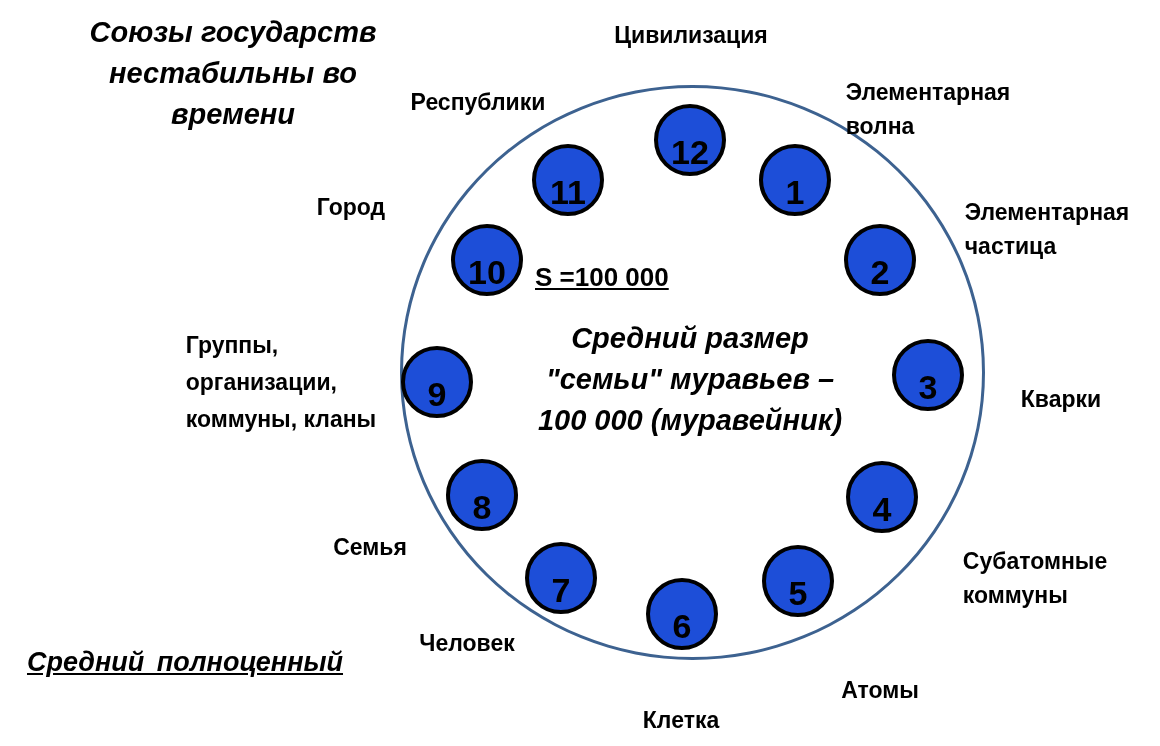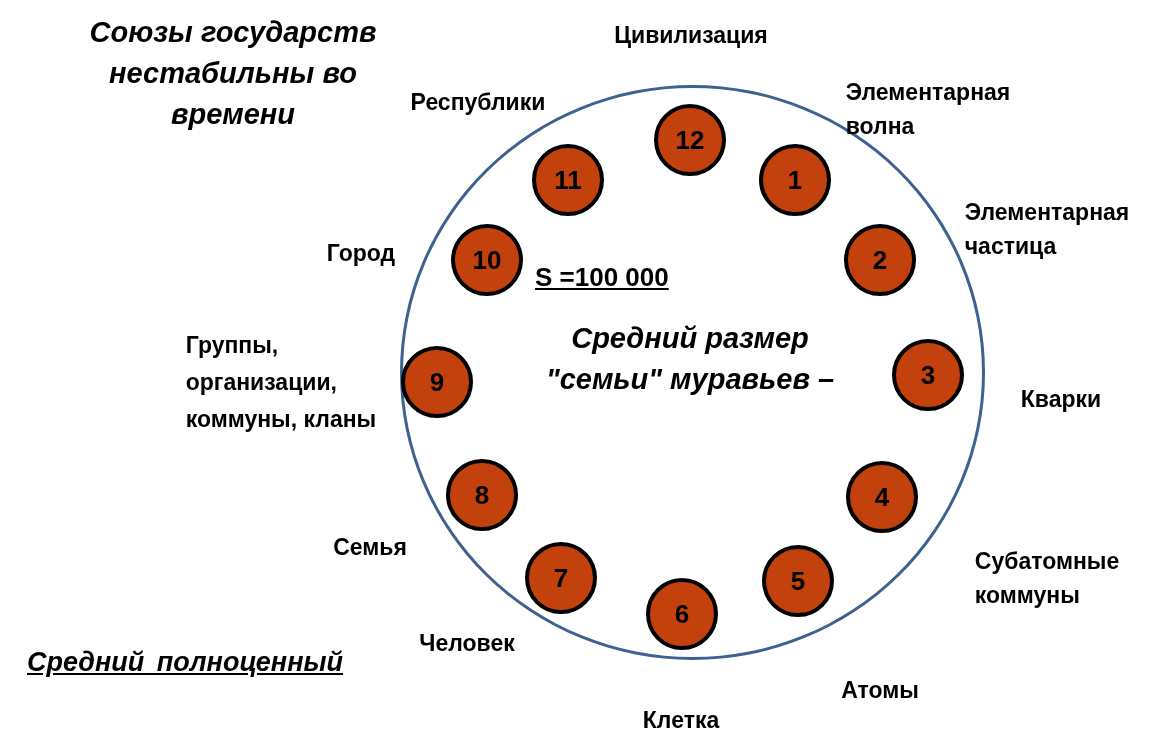--- a/index.html
+++ b/index.html
@@ -6,23 +6,23 @@
   .stage {
     position:relative; width:1160px; height:746px; background:#ffffff;
     font-family:"Liberation Sans", sans-serif; color:#000; overflow:hidden;
   }
   .ring {
     position:absolute; left:400px; top:85px; width:585px; height:575px;
     border:3px solid #3d6290; border-radius:50%; box-sizing:border-box;
   }
   .node-circle {
     position:absolute; width:72px; height:72px; box-sizing:border-box;
-    border:4px solid #000; border-radius:50%; background:#c2410c;
-    display:flex; align-items:center; justify-content:center;
-    font-weight:bold; font-size:26px;
+    border:4px solid #000; border-radius:50%; background:#1d4ed8;
+    display:flex; align-items:flex-end; justify-content:center;
+    font-weight:bold; font-size:34px;
   }
   .node-label {
     position:absolute; transform:translateX(-50%);
     font-weight:bold; font-size:23px; line-height:34px;
     white-space:nowrap;
   }
   .s-label {
     position:absolute; left:535px; top:262px;
     font-size:26px; font-weight:bold; text-decoration:underline;
   }
@@ -50,20 +50,21 @@
     <div>времени</div>
   </div>
 
   <div class="ring"></div>
 
   <div class="s-label">S =100 000</div>
 
   <div class="center-caption">
     <div>Средний размер</div>
     <div>"семьи" муравьев –</div>
+    <div>100 000 (муравейник)</div>
   </div>
 
   <div id="nodes-layer">
       <div class="node-circle" style="left: 759px; top: 144px;">
         <span>1</span>
       </div>
       <div class="node-label" style="left: 928px; top: 75px;">
         <div>Элементарная</div>
         <div>волна</div>
       </div>
@@ -76,21 +77,21 @@
       </div>
       <div class="node-circle" style="left: 892px; top: 339px;">
         <span>3</span>
       </div>
       <div class="node-label" style="left: 1061px; top: 382px;">
         <div>Кварки</div>
       </div>
       <div class="node-circle" style="left: 846px; top: 461px;">
         <span>4</span>
       </div>
-      <div class="node-label" style="left: 1035px; top: 544px; margin-left: 12px;">
+      <div class="node-label" style="left: 1035px; top: 544px;">
         <div>Субатомные</div>
         <div>коммуны</div>
       </div>
       <div class="node-circle" style="left: 762px; top: 545px;">
         <span>5</span>
       </div>
       <div class="node-label" style="left: 880px; top: 673px;">
         <div>Атомы</div>
       </div>
       <div class="node-circle" style="left: 646px; top: 578px;">
@@ -115,21 +116,21 @@
         <span>9</span>
       </div>
       <div class="node-label" style="left: 281px; top: 327px; line-height: 37px;">
         <div>Группы,</div>
         <div>организации,</div>
         <div>коммуны, кланы</div>
       </div>
       <div class="node-circle" style="left: 451px; top: 224px;">
         <span>10</span>
       </div>
-      <div class="node-label" style="left: 361px; top: 190px; margin-top: 46px;">
+      <div class="node-label" style="left: 351px; top: 190px;">
         <div>Город</div>
       </div>
       <div class="node-circle" style="left: 532px; top: 144px;">
         <span>11</span>
       </div>
       <div class="node-label" style="left: 478px; top: 85px;">
         <div>Республики</div>
       </div>
       <div class="node-circle" style="left: 654px; top: 104px;">
         <span>12</span>

